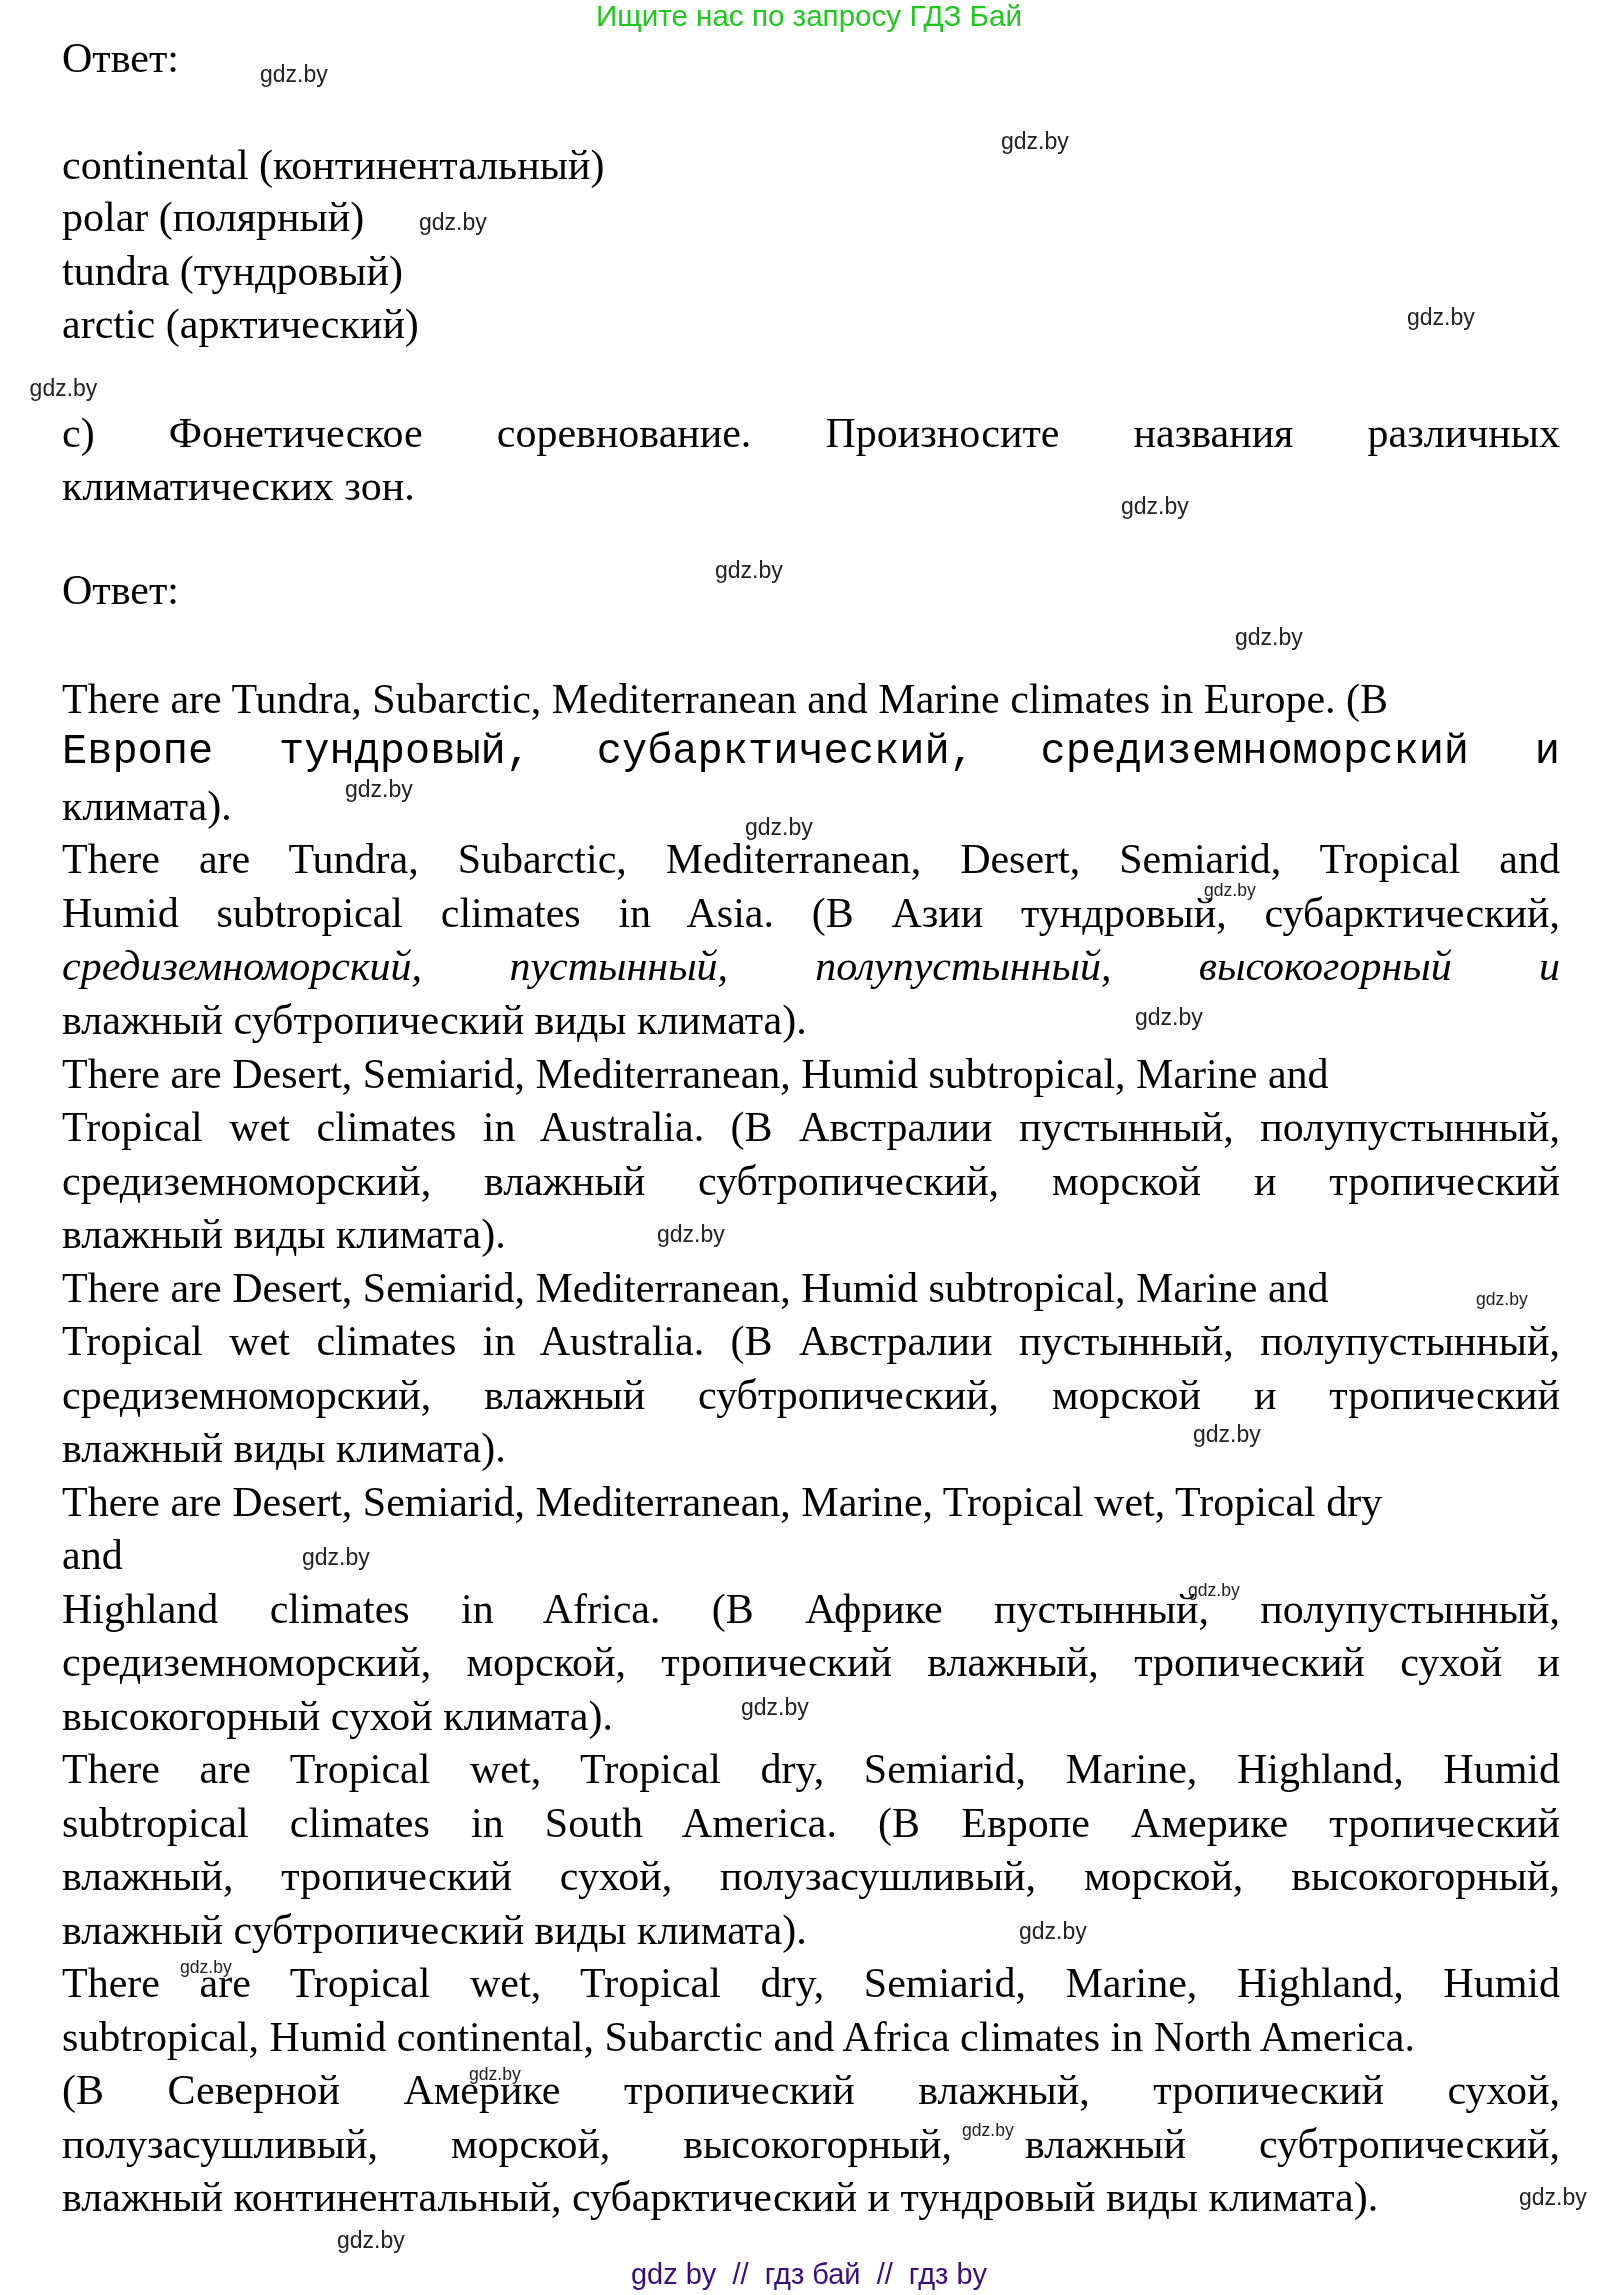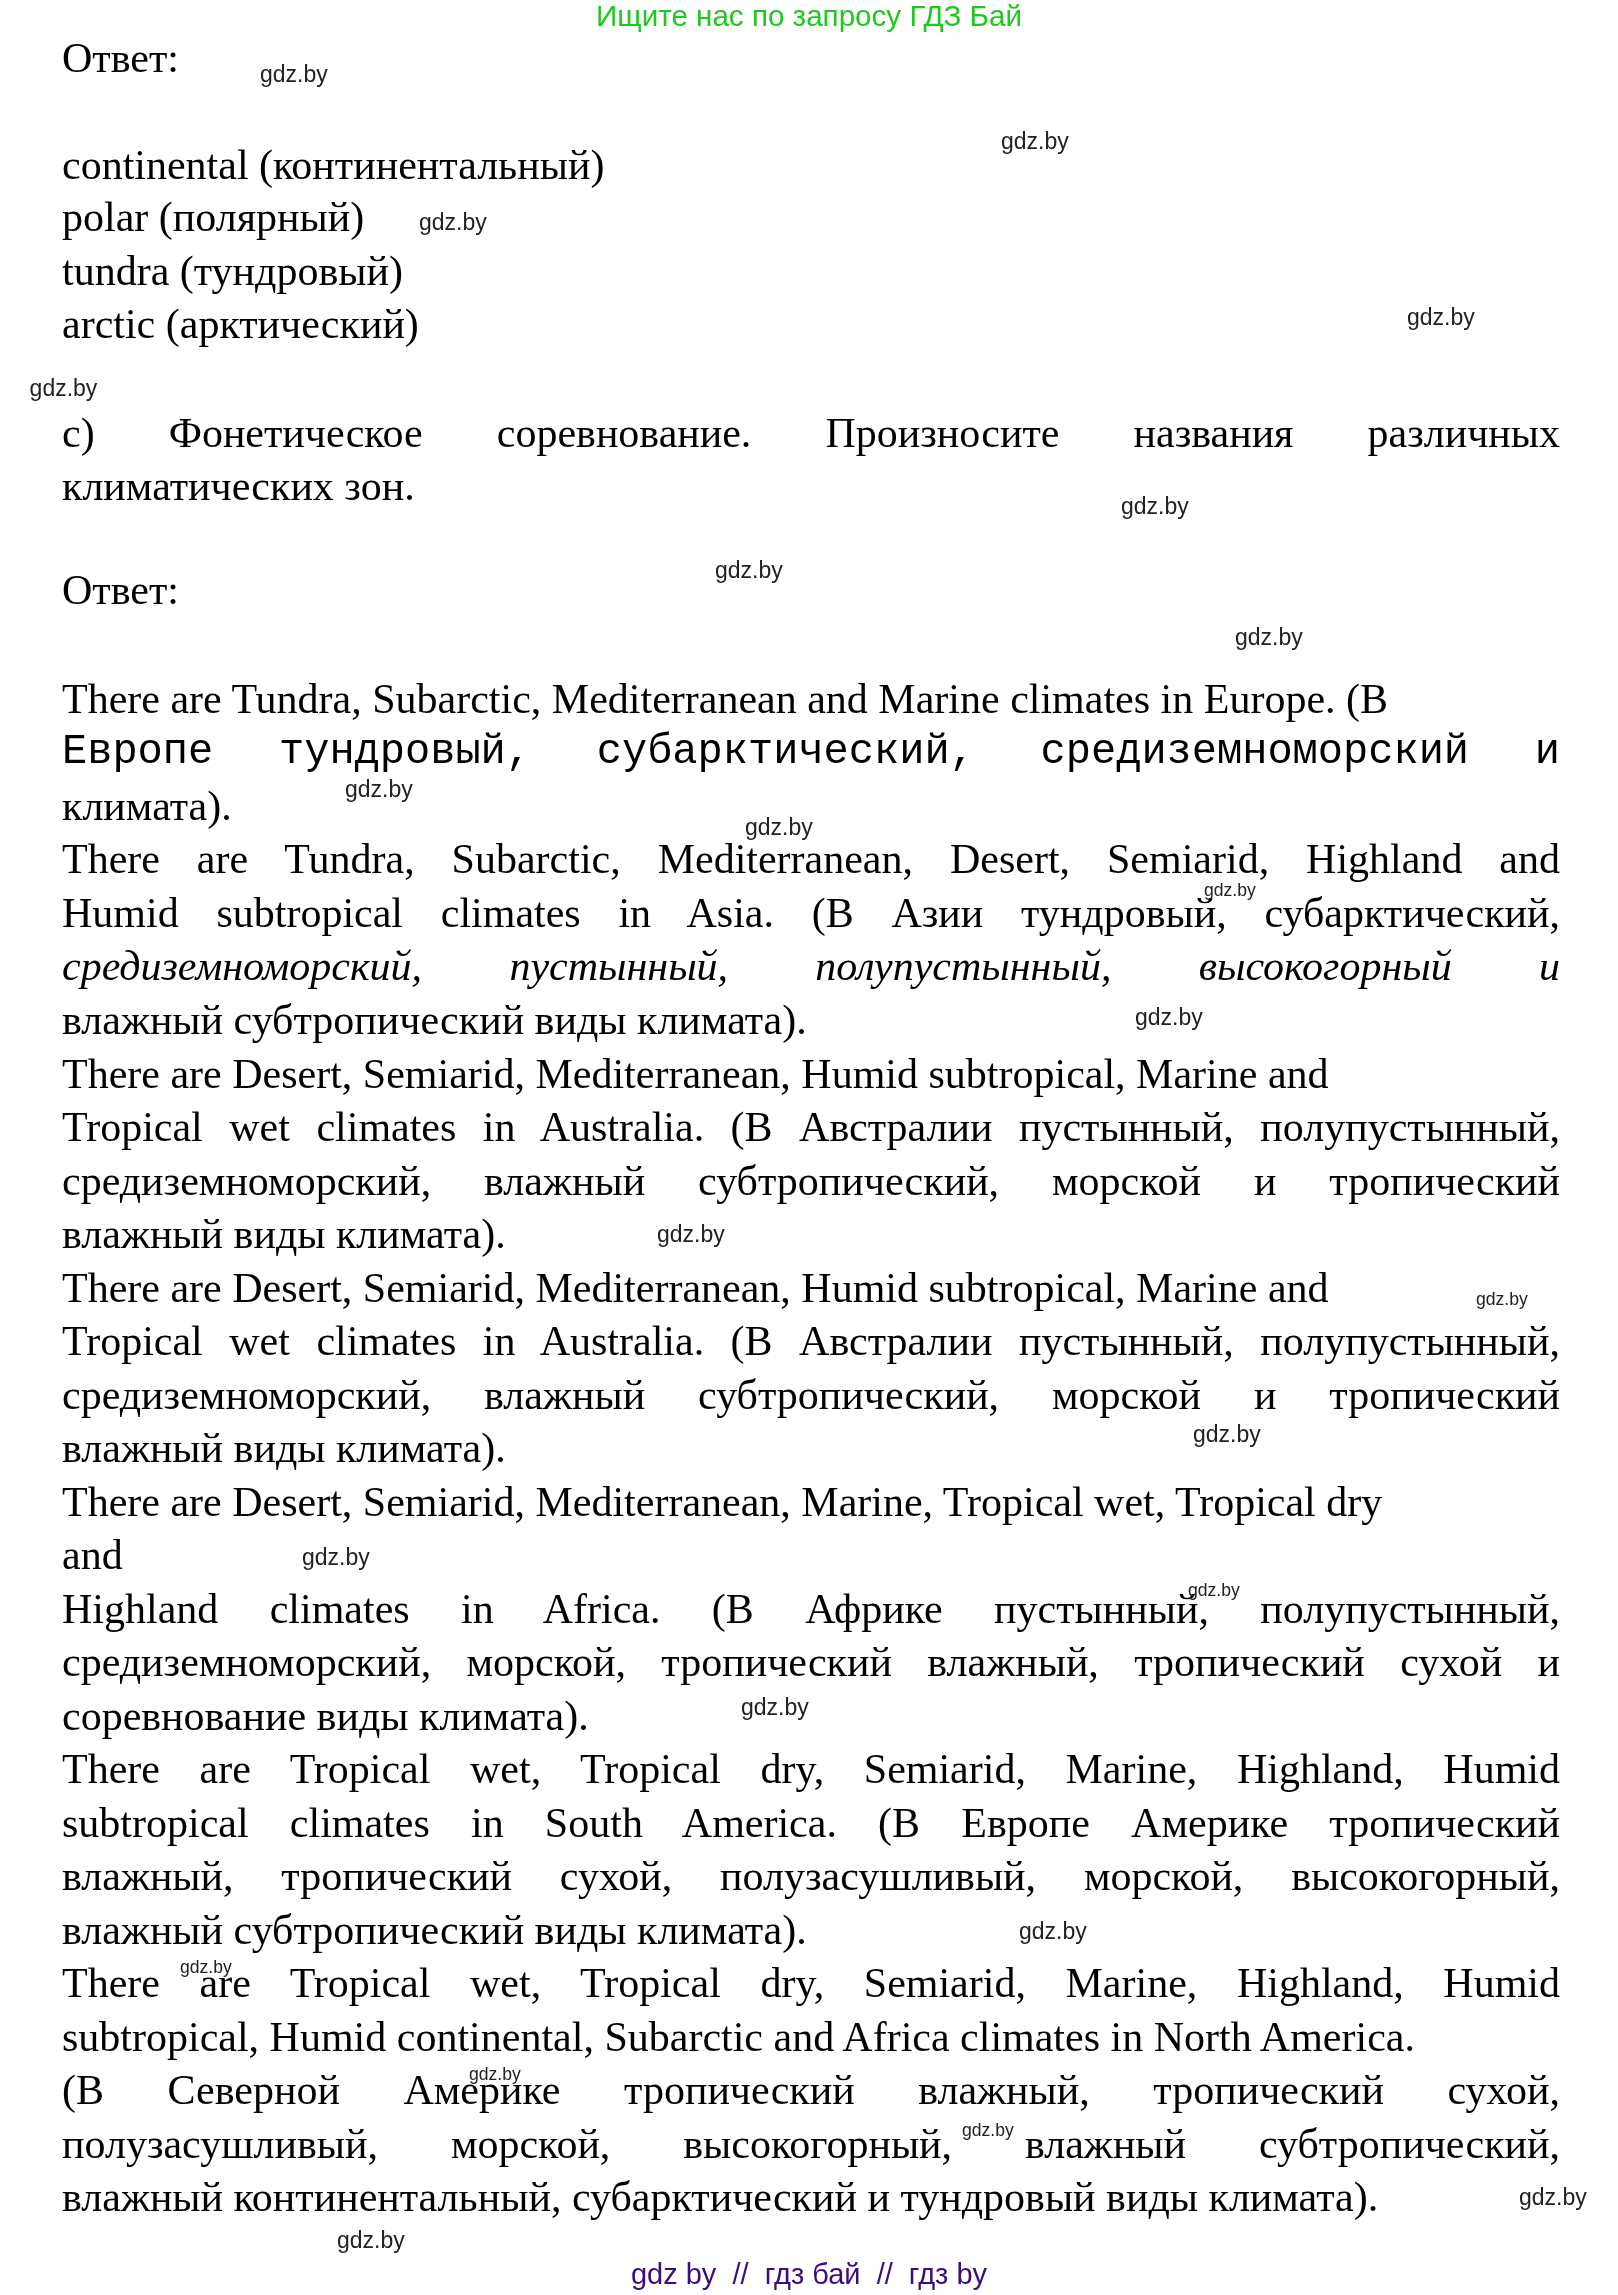--- a/index.html
+++ b/index.html
@@ -41,37 +41,37 @@
 <div class="line" style="top:300px">arctic (арктический)</div>
 
 <div class="line justify" style="top:409px">c) Фонетическое соревнование. Произносите названия различных</div>
 <div class="line" style="top:462px">климатических зон.</div>
 <div class="line" style="top:566px">Ответ:</div>
 
 <div id="answer-lines">
     <div class="line" style="top: 675px;">There are Tundra, Subarctic, Mediterranean and Marine climates in Europe. (В</div>
     <div class="line justify" style="top: 728px; font-family: Liberation Mono, monospace;">Европе тундровый, субарктический, средиземноморский и морской виды</div>
     <div class="line" style="top: 782px;">климата).</div>
-    <div class="line justify" style="top: 835px;">There are Tundra, Subarctic, Mediterranean, Desert, Semiarid, Highland and</div>
+    <div class="line justify" style="top: 835px;">There are Tundra, Subarctic, Mediterranean, Desert, Semiarid, Tropical and</div>
     <div class="line justify" style="top: 889px;">Humid subtropical climates in Asia. (В Азии тундровый, субарктический,</div>
     <div class="line justify" style="top: 942px; font-style: italic;">средиземноморский, пустынный, полупустынный, высокогорный и</div>
     <div class="line" style="top: 996px;">влажный субтропический виды климата).</div>
     <div class="line" style="top: 1050px;">There are Desert, Semiarid, Mediterranean, Humid subtropical, Marine and</div>
     <div class="line justify" style="top: 1103px;">Tropical wet climates in Australia. (В Австралии пустынный, полупустынный,</div>
     <div class="line justify" style="top: 1157px;">средиземноморский, влажный субтропический, морской и тропический</div>
     <div class="line" style="top: 1210px;">влажный виды климата).</div>
     <div class="line" style="top: 1264px;">There are Desert, Semiarid, Mediterranean, Humid subtropical, Marine and</div>
     <div class="line justify" style="top: 1317px;">Tropical wet climates in Australia. (В Австралии пустынный, полупустынный,</div>
     <div class="line justify" style="top: 1371px;">средиземноморский, влажный субтропический, морской и тропический</div>
     <div class="line" style="top: 1424px;">влажный виды климата).</div>
     <div class="line" style="top: 1478px;">There are Desert, Semiarid, Mediterranean, Marine, Tropical wet, Tropical dry</div>
     <div class="line" style="top: 1531px;">and</div>
     <div class="line justify" style="top: 1585px;">Highland climates in Africa. (В Африке пустынный, полупустынный,</div>
     <div class="line justify" style="top: 1638px;">средиземноморский, морской, тропический влажный, тропический сухой и</div>
-    <div class="line" style="top: 1692px;">соревнование виды климата).</div>
+    <div class="line" style="top: 1692px;">высокогорный сухой климата).</div>
     <div class="line justify" style="top: 1745px;">There are Tropical wet, Tropical dry, Semiarid, Marine, Highland, Humid</div>
     <div class="line justify" style="top: 1799px;">subtropical climates in South America. (В Европе Америке тропический</div>
     <div class="line justify" style="top: 1852px;">влажный, тропический сухой, полузасушливый, морской, высокогорный,</div>
     <div class="line" style="top: 1906px;">влажный субтропический виды климата).</div>
     <div class="line justify" style="top: 1959px;">There are Tropical wet, Tropical dry, Semiarid, Marine, Highland, Humid</div>
     <div class="line" style="top: 2013px;">subtropical, Humid continental, Subarctic and Africa climates in North America.</div>
     <div class="line justify" style="top: 2066px;">(В Северной Америке тропический влажный, тропический сухой,</div>
     <div class="line justify" style="top: 2120px;">полузасушливый, морской, высокогорный, влажный субтропический,</div>
     <div class="line" style="top: 2173px;">влажный континентальный, субарктический и тундровый виды климата).</div>
   </div>

